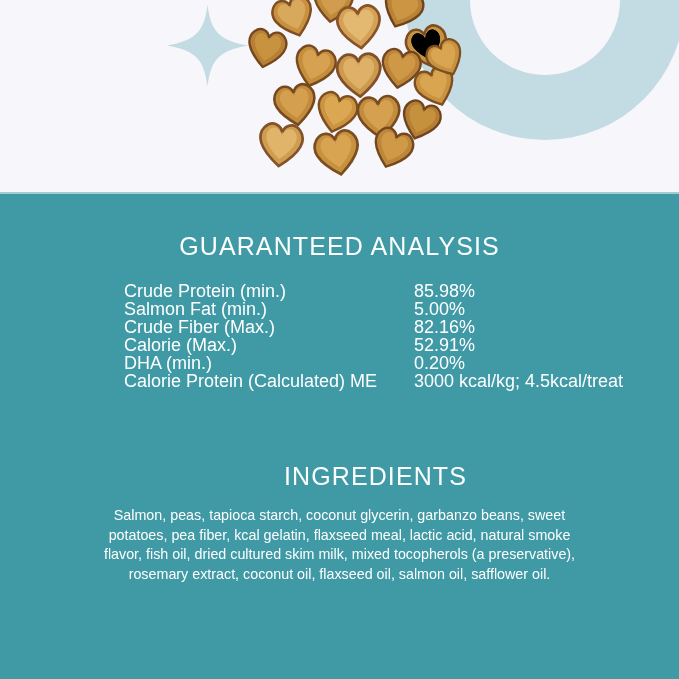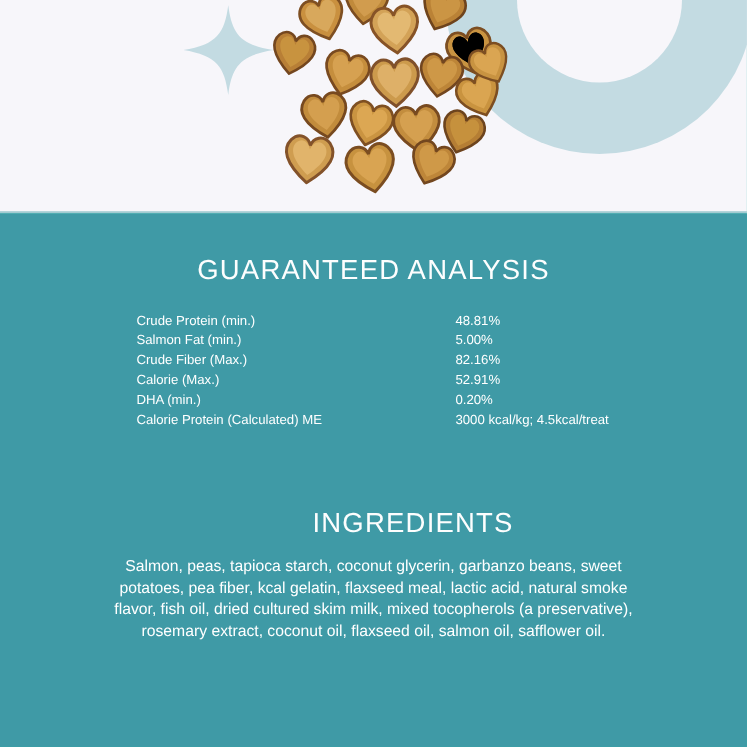--- a/index.html
+++ b/index.html
@@ -6,21 +6,21 @@
 
   html, body {
     width:679px; height:679px;
     font-family:"Liberation Sans", sans-serif;
     overflow:hidden;
   }
 
   #page {
     position:relative;
     width:679px; height:679px;
-    background:#14b8a6;
+    background:#e5e5e5;
   }
 
   
   #hero {
     position:absolute;
     left:0; top:0;
     width:679px; height:194px;
     background:#F7F6FA;
     overflow:hidden;
   }
@@ -92,21 +92,21 @@
   
   #ga-table {
     position:absolute;
     left:124px; top:88px;
     width:520px;
   }
   .ga-row {
     display:flex;
     height:18px;
     line-height:18px;
-    font-size:12px;
+    font-size:18px;
     color:#FFFFFF;
     white-space:nowrap;
   }
   .ga-label { width:290px; }
   .ga-value { flex:1; }
 
   #ing-heading { position:absolute; left:12px; top:268px; width:679px;margin-left:24px; }
 
   #ing-body {
     position:absolute;
@@ -250,21 +250,21 @@
     <div id="hero-edge"></div>
   </div>
 
   <div id="panel">
 
     <div id="ga-heading" class="section-heading">GUARANTEED ANALYSIS</div>
 
     <div id="ga-table">
       <div class="ga-row">
         <span class="ga-label">Crude Protein (min.)</span>
-        <span class="ga-value">48.81%</span>
+        <span class="ga-value">85.98%</span>
       </div>
       <div class="ga-row">
         <span class="ga-label">Salmon Fat (min.)</span>
         <span class="ga-value">5.00%</span>
       </div>
       <div class="ga-row">
         <span class="ga-label">Crude Fiber (Max.)</span>
         <span class="ga-value">82.16%</span>
       </div>
       <div class="ga-row">

